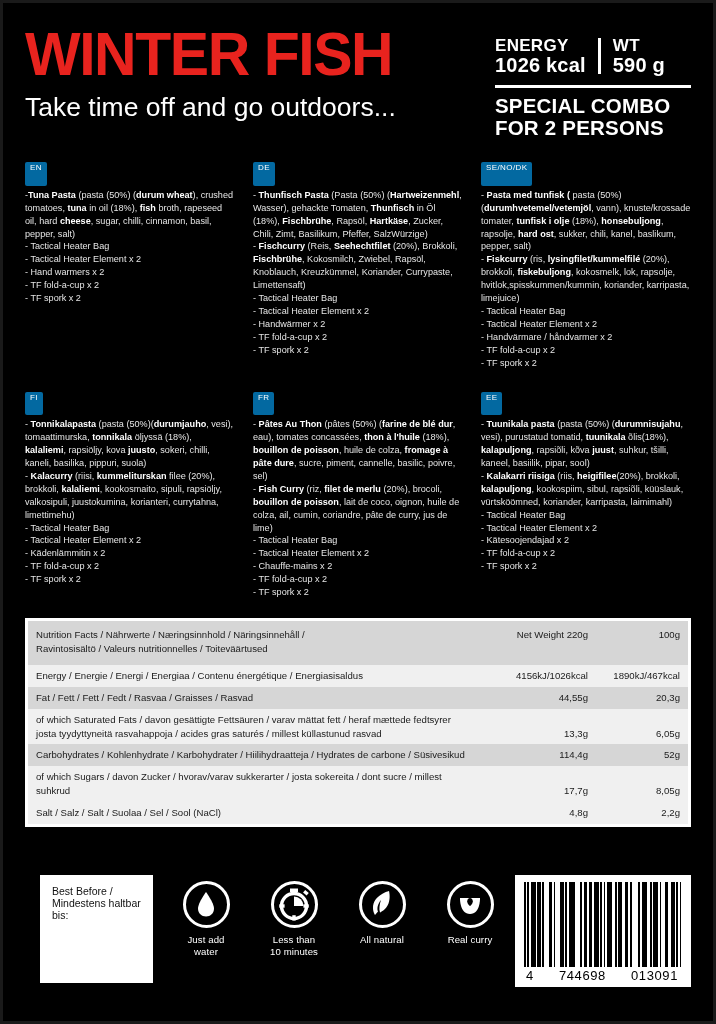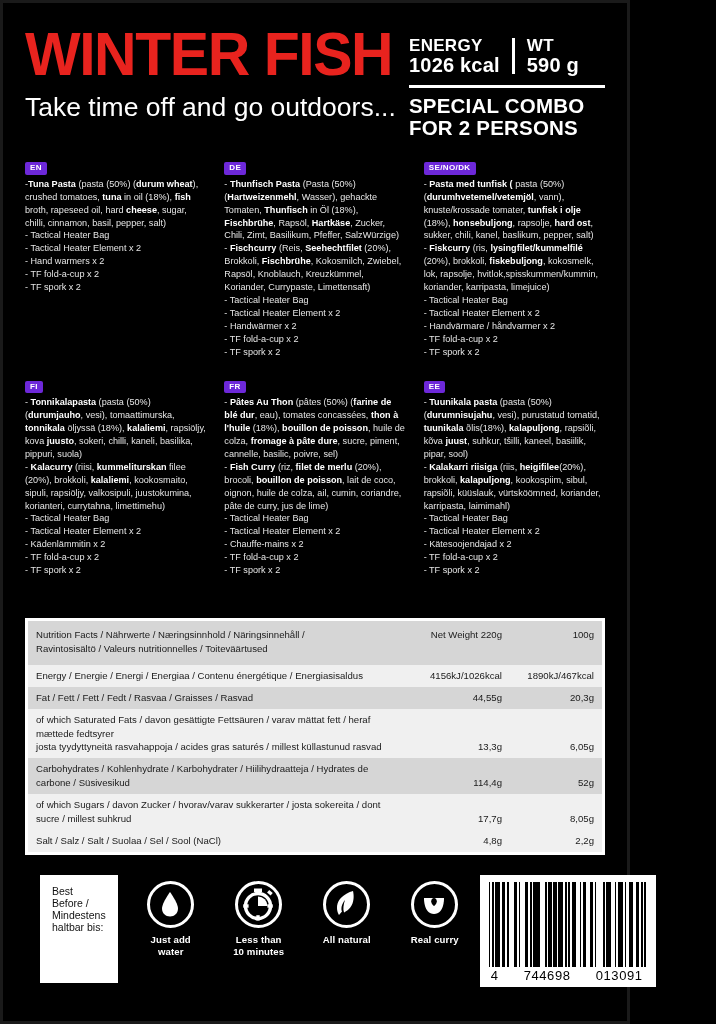--- a/index.html
+++ b/index.html
@@ -4,21 +4,21 @@
 <style>
   * { box-sizing: border-box; margin: 0; padding: 0; }
   html, body {
     width: 716px; height: 1024px;
     background: #000;
     font-family: "Liberation Sans", sans-serif;
     overflow: hidden;
   }
   .label {
     position: relative;
-    width: 630px; height: 1024px;
+    width: 716px; height: 1024px;
     background: #000;
     border: 3px solid #1a1a1a;
     padding: 0;
   }
 
   
   .header {
     display: flex;
     align-items: flex-start;
     padding: 22px 22px 0 22px;
@@ -74,26 +74,26 @@
     margin: 17px 22px 0 22px;
     display: grid;
     grid-template-columns: 1fr 1fr 1fr;
     column-gap: 18px;
     row-gap: 0;
   }
   .ing-cell { padding-bottom: 6px; }
   .ing-cell.row2 { padding-top: 10px; }
   .lang-badge {
     display: inline-block;
-    background: #6d28d9;
+    background: #0369a1;
     color: #ffffff;
     font-size: 8px;
-    font-weight: bold;
+    font-weight: normal;
     letter-spacing: 0.4px;
-    padding: 2px 5px 2px 5px;
+    padding: 2px 5px 13px 5px;
     border-radius: 2px;
     margin-bottom: 3px;
     line-height: 1.1;
   }
   .ing-text {
     color: #e6e6e6;
     font-size: 9.1px;
     line-height: 1.42;
     text-align: left;
   }
@@ -158,21 +158,21 @@
     width: 47px; height: 47px;
     margin: 0 auto 6px auto;
     border: 3.5px solid #ffffff;
     border-radius: 50%;
     position: relative;
   }
   .feature-ring svg { position: absolute; inset: 0; }
   .feature-label {
     color: #ffffff;
     font-size: 9.6px;
-    font-weight: bold;
+    font-weight: normal;
     line-height: 1.22;
     letter-spacing: 0.1px;
     text-align: center;
   }
 
   .barcode-box {
     width: 176px; height: 112px;
     background: #ffffff;
     padding: 7px 9px 4px 9px;
     display: flex; flex-direction: column;

